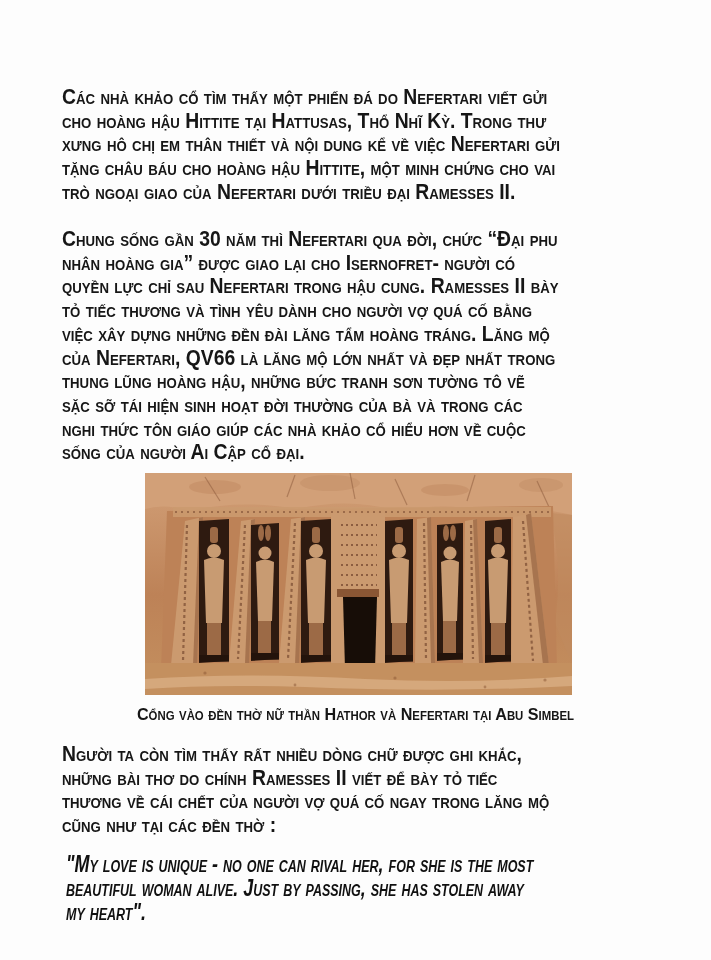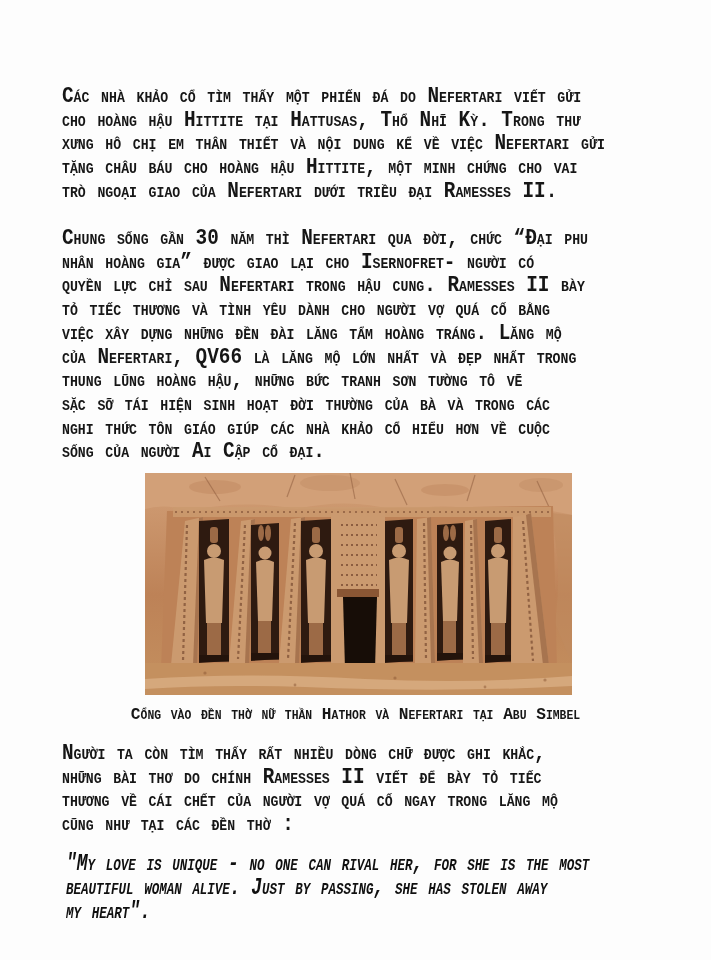--- a/index.html
+++ b/index.html
@@ -2,21 +2,21 @@
 <html style="--rockTop: #d2a078; --facade: #bd8257; --buttress: #cb9a6f; --niche: #2e1a10; --statue: #c89b72; --statueShade: #9c6a46; --door: #170d07; --ground: #c4905f; --groundLight: #d9ae83; --glyph: #6b3e27;"><head>
 <meta charset="utf-8">
 <style>
   * { margin:0; padding:0; box-sizing:border-box; }
   html,body { background:#ffffff; }
   .page {
     position:relative;
     width:711px; height:960px;
     background:#fdfdfd;
     overflow:hidden;
-    font-family:Liberation Mono, monospace;
+    font-family:Liberation Sans, sans-serif;
   }
   .para {
     position:absolute;
     left:62px;
     width:690px;
     color:#161616;
     font-weight:700;
     font-variant:small-caps;
     font-size:22px;
     line-height:23.7px;

